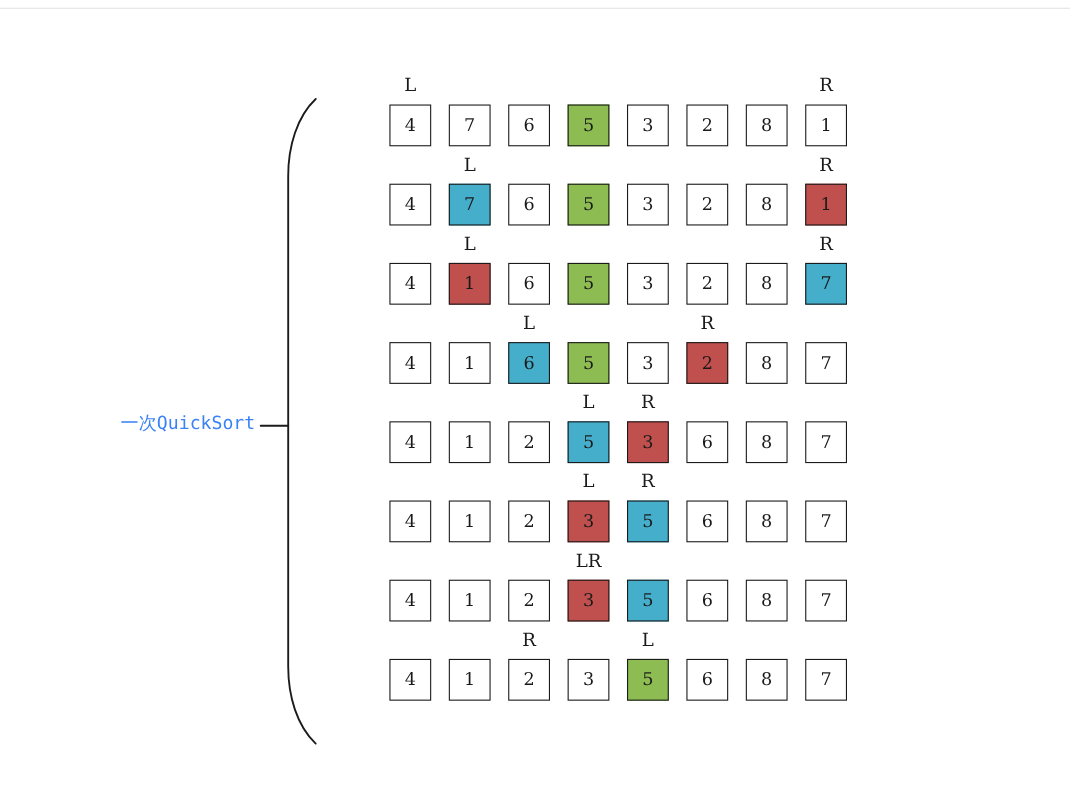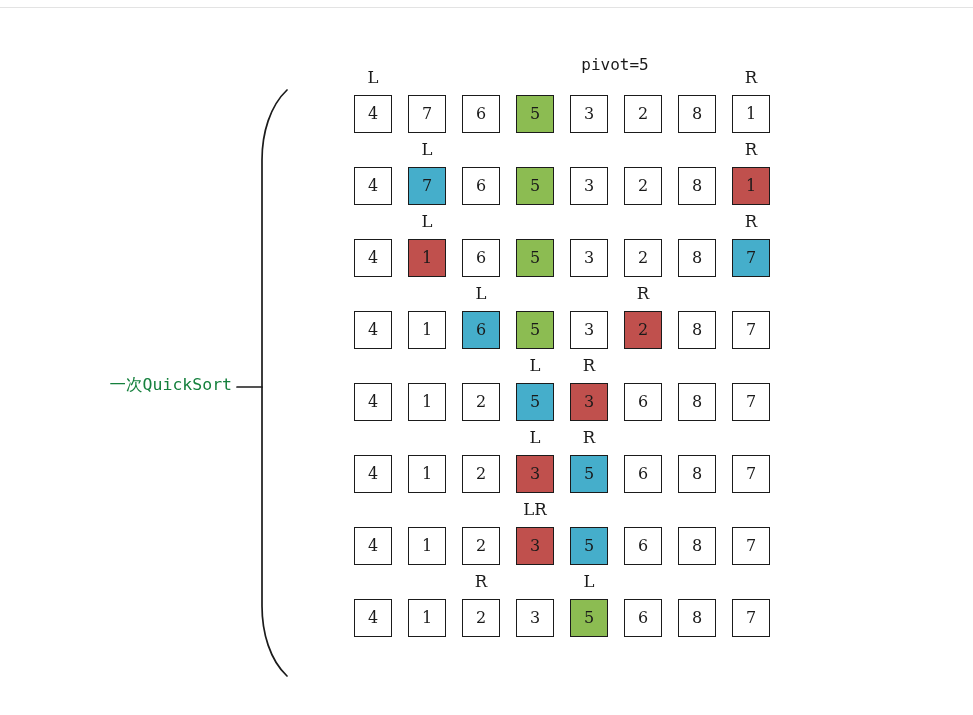--- a/index.html
+++ b/index.html
@@ -32,21 +32,21 @@
 
   
   .group-label {
     position: absolute;
     left: 60px;
     top: 374px;
     width: 172px;
     text-align: right;
     font-family: "DejaVu Sans Mono", "Liberation Mono", monospace;
     font-size: 16.5px;
-    color: #15803d;
+    color: #3b82f6;
     white-space: nowrap;
     letter-spacing: 0px;
   }
   .bracket-svg {
     position: absolute;
     left: 232px;
     top: 88px;
     width: 62px;
     height: 590px;
     overflow: visible;
@@ -111,21 +111,20 @@
 
   <div class="top-rule"></div>
 
   <div class="group-label">一次QuickSort</div>
 
   <svg class="bracket-svg" viewBox="0 0 62 590">
     <path d="M 55 2 C 38 18, 30 45, 30 72 L 30 518 C 30 545, 38 572, 55 588" fill="none" stroke="#1b1b1b" stroke-width="1.7" stroke-linecap="round"></path>
     <line x1="5" y1="299" x2="30" y2="299" stroke="#1b1b1b" stroke-width="1.7" stroke-linecap="round"></line>
   </svg>
 
-  <div class="pivot-caption">pivot=5</div>
 
   <div id="rows">
       <div class="row" style="height: 72px;">
         <div class="cell" style="left: 0px; top: 0px;">4</div>
         <div class="cell" style="left: 54px; top: 0px;">7</div>
         <div class="cell" style="left: 108px; top: 0px;">6</div>
         <div class="cell green" style="left: 162px; top: 0px;">5</div>
         <div class="cell" style="left: 216px; top: 0px;">3</div>
         <div class="cell" style="left: 270px; top: 0px;">2</div>
         <div class="cell" style="left: 324px; top: 0px;">8</div>

